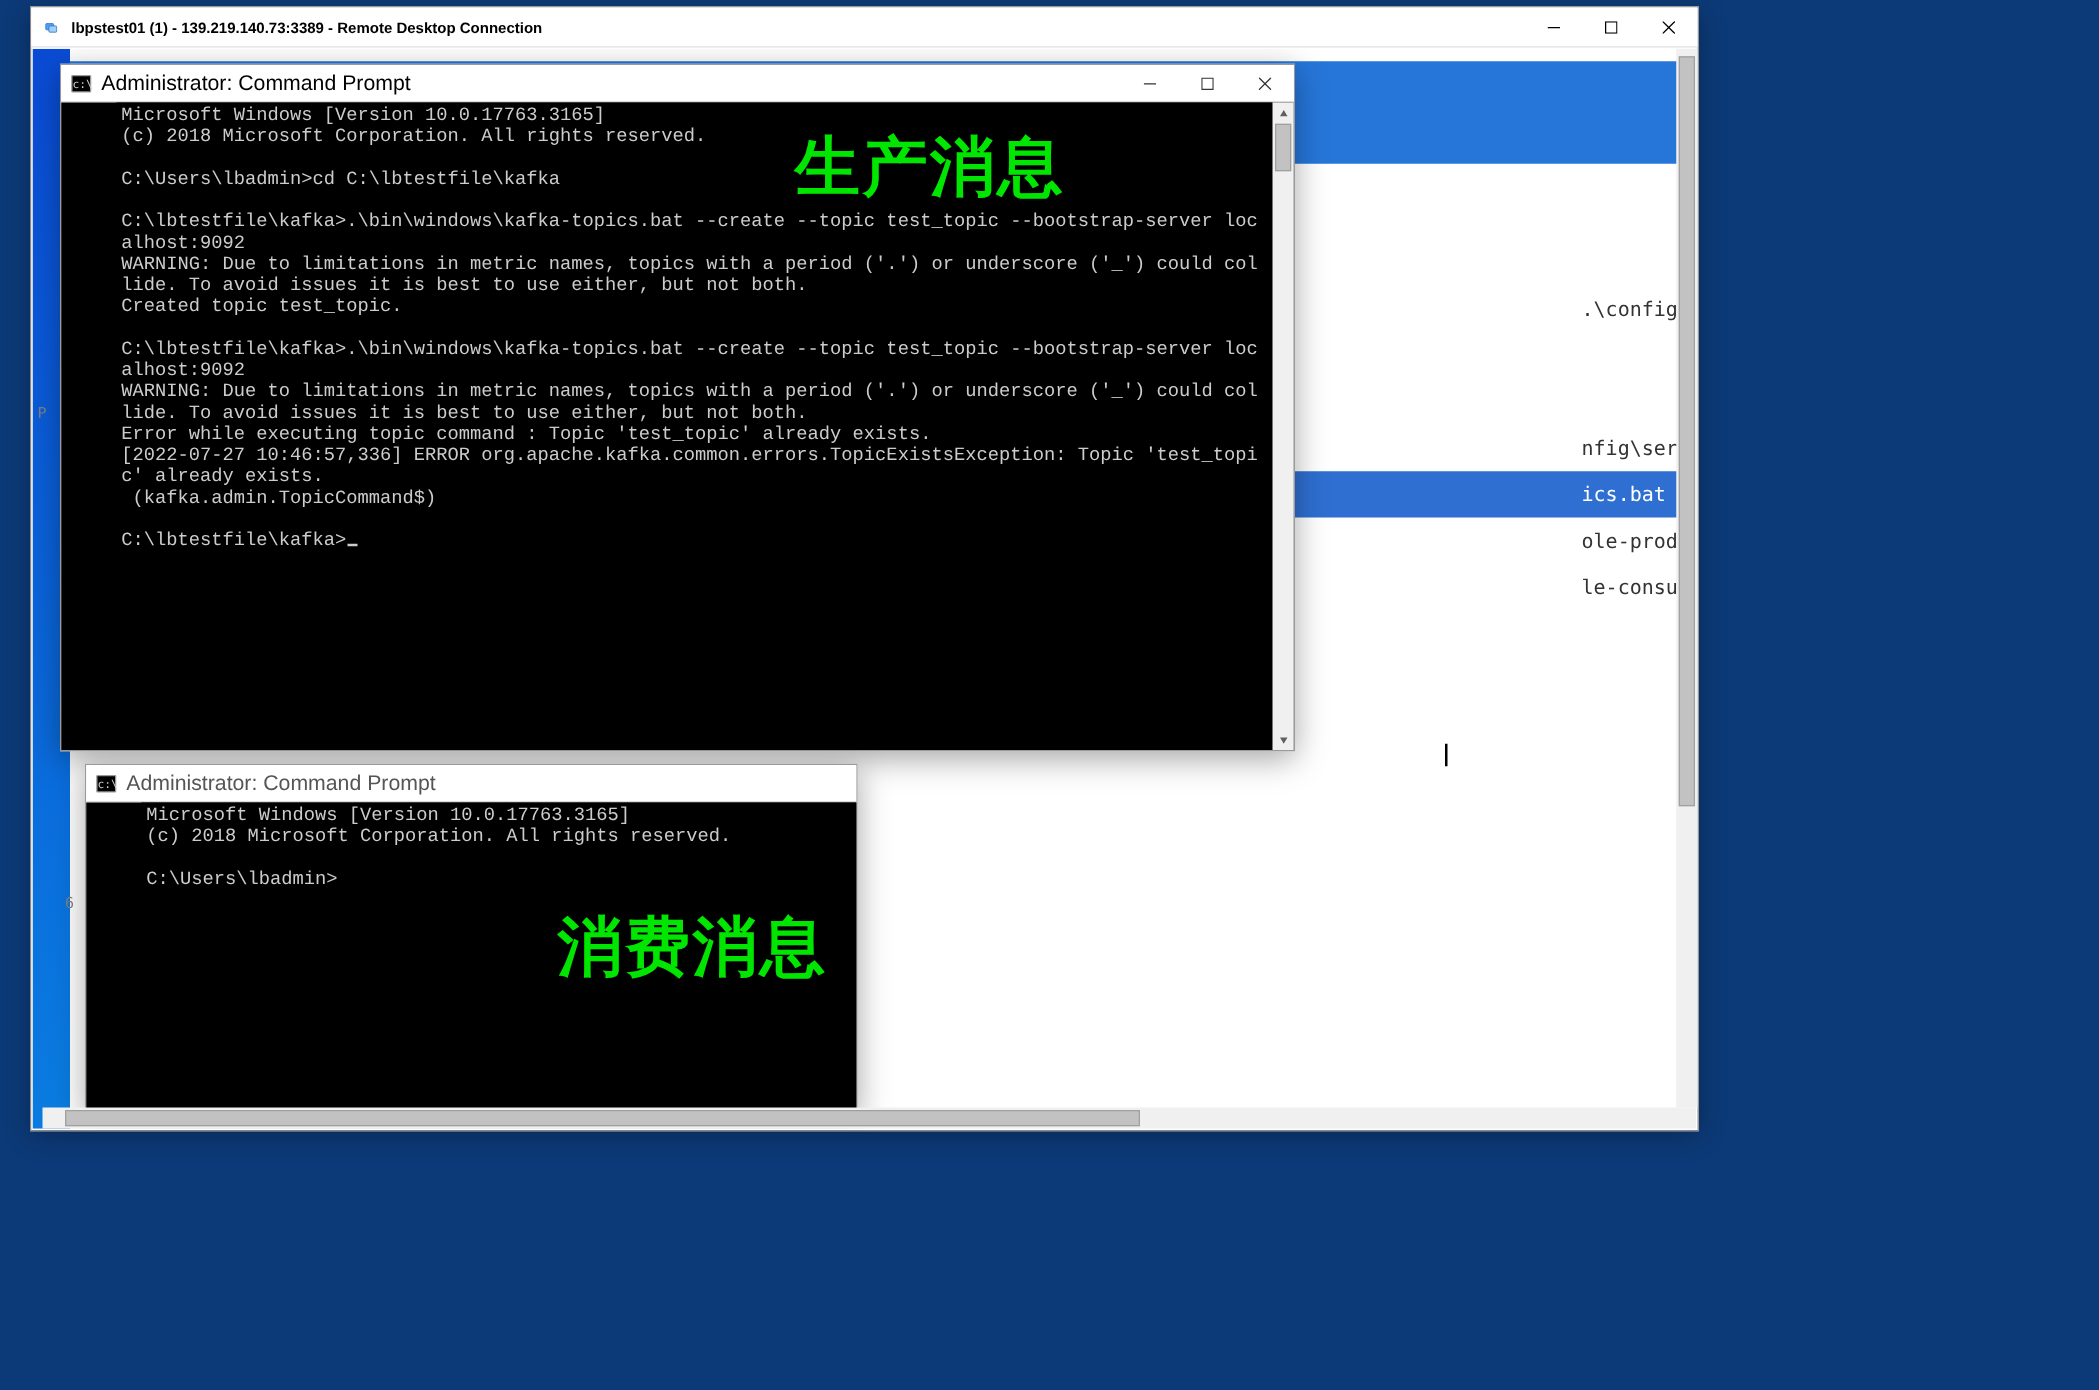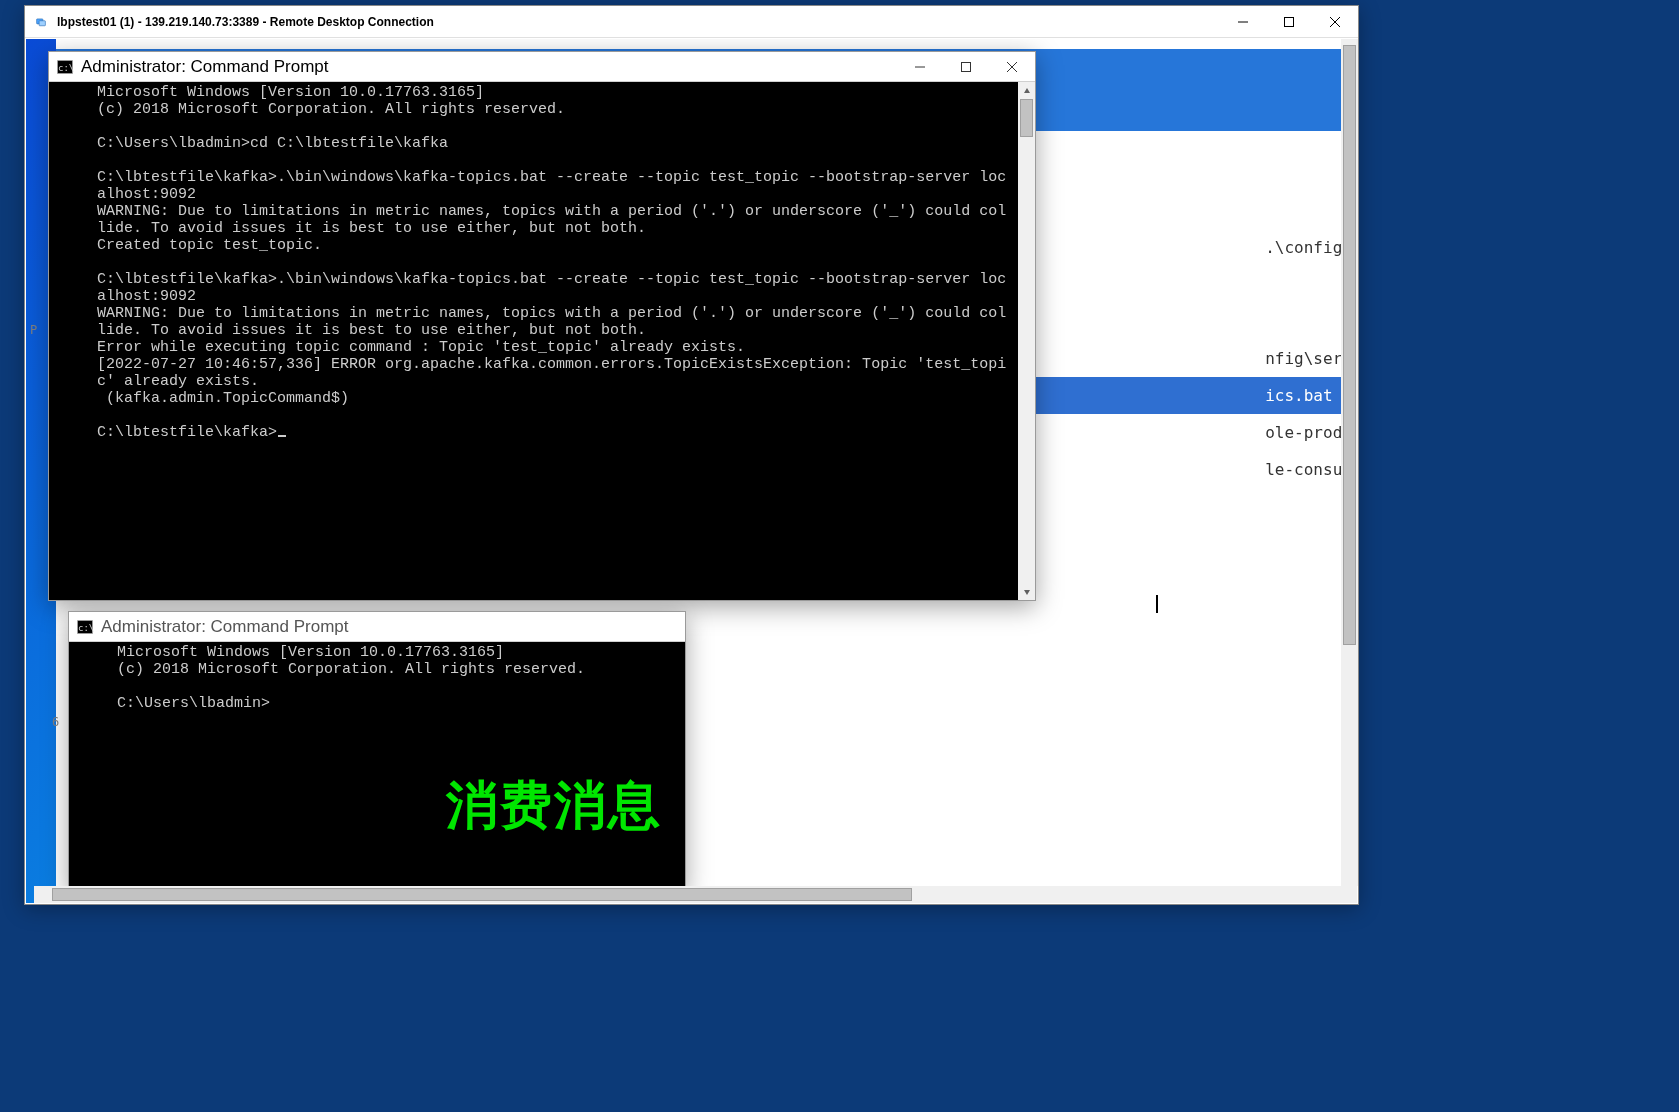--- a/index.html
+++ b/index.html
@@ -91,21 +91,21 @@
   }
 
   
   .overlay-label {
     position:absolute; font-size:52px; font-weight:700; color:#00e600;
     font-family:"Microsoft YaHei","PingFang SC",sans-serif; letter-spacing:2px;
     text-shadow: 0 0 2px rgba(0,0,0,.4);
     pointer-events:none;
   }
   .overlay-top { left:610px; top:60px; }
-  .overlay-bottom { left:420px; top:732px; }
+  .overlay-bottom { left:420px; top:684px; }
 
   
   .outer-hscroll {
     position:absolute; left:8px; right:0; bottom:0; height:17px; background:#f0f0f0;
   }
   .outer-hscroll .thumb { position:absolute; top:2px; bottom:2px; background:#c2c2c2; border:1px solid #a0a0a0; }
   .rdp-vscroll {
     position:absolute; right:0; top:33px; width:17px; bottom:18px; background:#f0f0f0;
   }
   .rdp-vscroll .thumb { position:absolute; left:2px; right:2px; background:#c2c2c2; border:1px solid #a0a0a0; }
@@ -220,20 +220,21 @@
         <span class="title">Administrator: Command Prompt</span>
       </div>
       <div class="cmd-body-wrap" style="height:248px;">
         <pre class="cmd-body" style="right:0" id="cmd2body">Microsoft Windows [Version 10.0.17763.3165]
 (c) 2018 Microsoft Corporation. All rights reserved.
 
 C:\Users\lbadmin&gt;</pre>
       </div>
     </div>
 
+    <div class="overlay-label overlay-top">生产消息</div>
     <div class="overlay-label overlay-bottom">消费消息</div>
 
     <div class="outer-hscroll">
       <div class="thumb" style="left:18px; width:860px;"></div>
     </div>
   </div>
 
   <div class="rdp-vscroll">
     <div class="thumb" style="top:6px; height:600px;"></div>
   </div>

